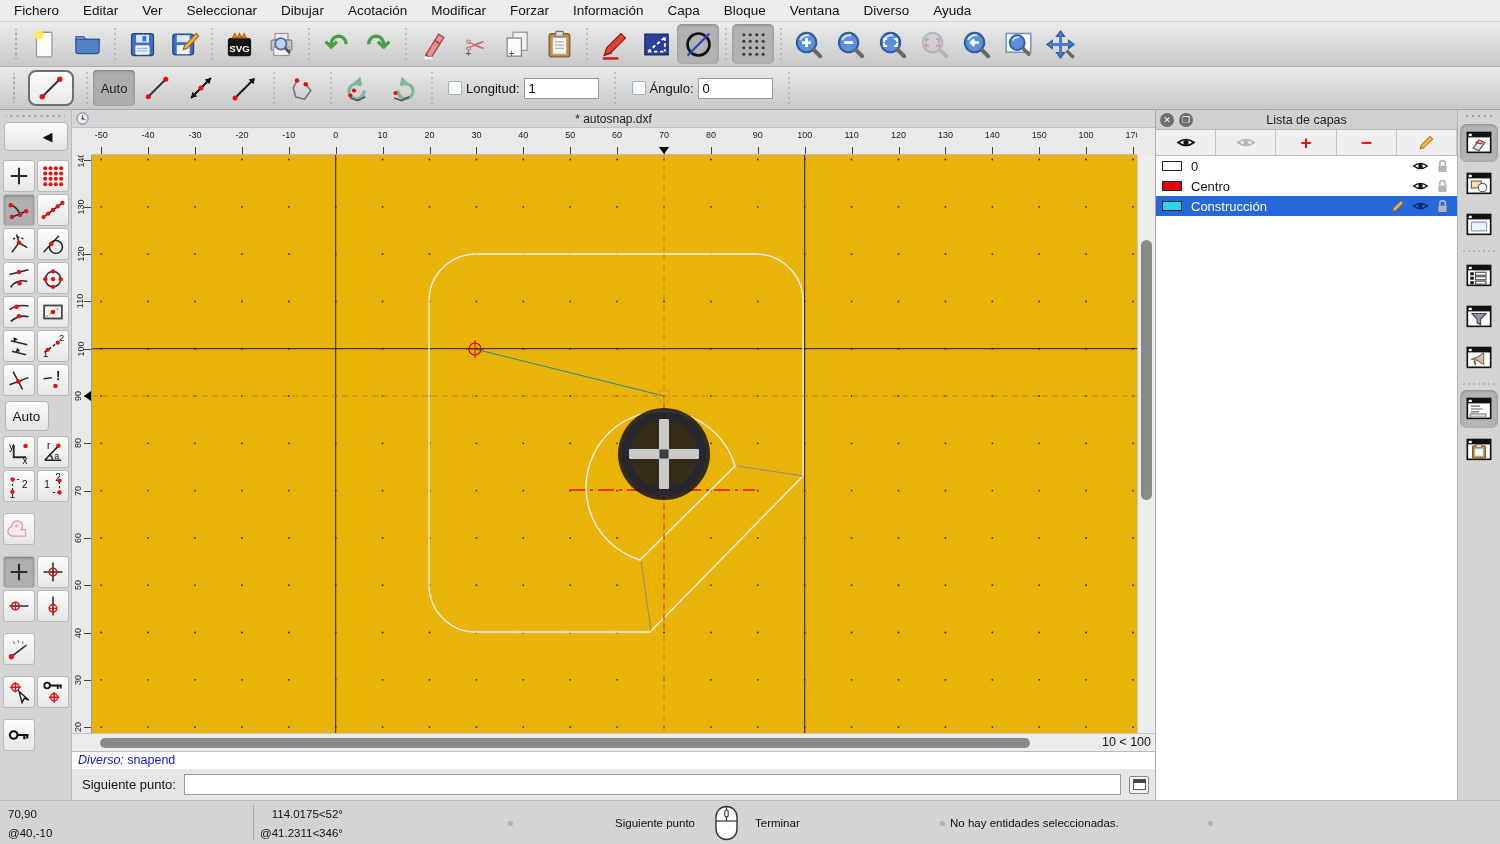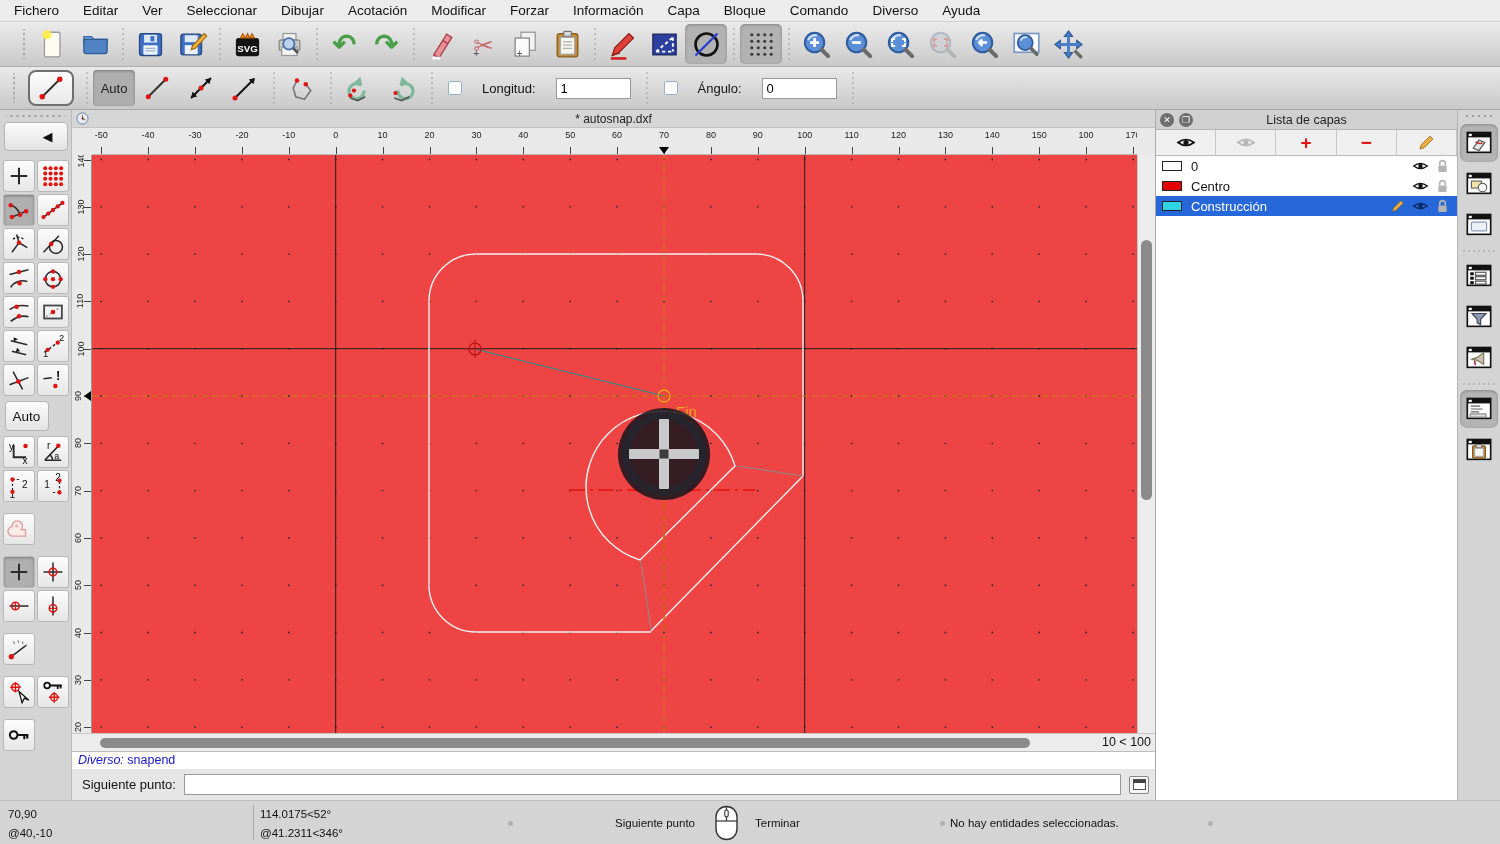--- a/index.html
+++ b/index.html
@@ -7,42 +7,42 @@
   body { font-family:"Liberation Sans", sans-serif; background:#d4d4d4; color:#111; }
   .app { position:relative; width:1500px; height:844px; }
 
   
   .menubar { height:22px; background:#ececec; border-bottom:1px solid #d2d2d2;
     display:flex; align-items:center; padding-left:14px; gap:24px; font-size:13.5px; }
   .menubar span { cursor:default; }
 
   
   .toolbar-main { height:45px; background:linear-gradient(#ebebeb,#c9c9c9);
-    border-bottom:1px solid #b0b0b0; display:flex; align-items:center; padding-left:16px; }
+    border-bottom:1px solid #b0b0b0; display:flex; align-items:center; padding-left:8px; }
   .tb-handle { width:8px; height:30px; margin:0 4px;
     background-image:radial-gradient(circle,#9a9a9a 1px,transparent 1.2px);
     background-size:4px 5px; background-position:center; background-repeat:repeat-y; }
   .tb-sep { width:7px; height:34px; margin:0 3px;
     background-image:radial-gradient(circle,#9a9a9a 0.9px,transparent 1px);
     background-size:4px 5px; background-position:center; background-repeat:repeat-y; }
   .tb-btn { width:42px; height:40px; display:flex; align-items:center; justify-content:center;
     border-radius:5px; }
   .tb-btn svg { width:31px; height:31px; }
   .tb-btn.pressed { background:#b2b2b2; box-shadow:inset 0 1px 3px rgba(0,0,0,.25); }
 
   .toolbar-line { height:43px; background:linear-gradient(#e9e9e9,#c9c9c9);
     border-bottom:1px solid #a8a8a8; display:flex; align-items:center; padding-left:6px; font-size:13px; }
   .tool-current { width:46px; height:36px; border:2.5px solid #6e6e6e; border-radius:8px;
     background:linear-gradient(#fdfdfd,#e8e8e8); display:flex; align-items:center; justify-content:center; margin:0 6px; }
   .tool-current svg { width:30px; height:30px; }
   .tl-btn { width:44px; height:36px; display:flex; align-items:center; justify-content:center; border-radius:4px; }
   .tl-btn svg { width:30px; height:30px; }
   .tl-auto { width:42px; height:36px; font-size:13px; display:flex; align-items:center; justify-content:center;
     border-radius:4px; background:#aeaeae; box-shadow:inset 0 1px 3px rgba(0,0,0,.3); color:#222; }
-  .tl-field { display:flex; align-items:center; gap:20px; margin:0 10px; }
+  .tl-field { display:flex; align-items:center; gap:4px; margin:0 10px; }
   .tl-check { width:14px; height:14px; background:#fff; border:1px solid #9ab0c8; border-radius:2px; }
   .tl-input { width:75px; height:21px; background:#fff; border:1px solid #999; font-size:13px; padding:0 4px;
     font-family:"Liberation Sans",sans-serif; }
 
   
   .workspace { position:absolute; top:110px; left:0; width:1500px; height:690px; display:flex; }
 
   
   .snapbar { width:72px; background:#d4d4d4; border-right:1px solid #bbb; padding-top:2px; }
   .snap-handle { height:8px; margin:0 6px 2px 6px;
@@ -73,21 +73,21 @@
   .hruler .tick { position:absolute; bottom:0; width:1px; height:7px; background:#444; }
   .hruler .marker { position:absolute; bottom:0; width:0; height:0; transform:translateX(-5px);
     border-left:5px solid transparent; border-right:5px solid transparent; border-top:7px solid #000; }
   .hr-corner2 { width:18px; background:#e9e9e9; }
   .doc-body { display:flex; height:578px; }
   .vruler { position:relative; width:20px; background:#e9e9e9; border-right:1px solid #999; overflow:hidden; }
   .vruler .lbl { position:absolute; left:1px; transform:translateY(-50%) rotate(-90deg); font-size:9px; color:#222; }
   .vruler .tick { position:absolute; right:0; height:1px; width:7px; background:#444; }
   .vruler .marker { position:absolute; right:0; width:0; height:0; transform:translateY(-5px);
     border-top:5px solid transparent; border-bottom:5px solid transparent; border-right:7px solid #000; }
-  .canvas-wrap { position:relative; width:1045px; height:578px; background:#ef4444; }
+  .canvas-wrap { position:relative; width:1045px; height:578px; background:#eab308; }
   .canvas-wrap svg { position:absolute; inset:0; }
   .vscroll { width:18px; background:#ececec; border-left:1px solid #c6c6c6; position:relative; }
   .vscroll .thumb { position:absolute; left:3px; width:11px; border-radius:6px; background:#8a8a8a; }
   .hscroll-row { height:18px; background:#ececec; border-top:1px solid #c6c6c6; position:relative; }
   .hscroll-row .thumb { position:absolute; top:4px; height:10px; border-radius:5px; background:#8a8a8a; }
   .grid-status { position:absolute; right:4px; top:1px; font-size:12.5px; color:#111; }
   .cmd-line { height:18px; background:#fff; border-top:1px solid #bbb; font-size:12.5px; color:#1414cc;
     padding:1px 0 0 6px; }
   .cmd-line .cmd-label { font-style:italic; }
   .prompt-row { height:31px; background:#e6e6e6; display:flex; align-items:center; padding:0 6px 0 10px; gap:8px; }
@@ -123,21 +123,21 @@
   .dock-btn.pressed { background:#b4b4b4; box-shadow:inset 0 1px 3px rgba(0,0,0,.25); }
   .dock-sep { height:7px; margin:2px 4px;
     background-image:radial-gradient(circle,#9a9a9a 0.9px,transparent 1.1px);
     background-size:5px 4px; background-repeat:repeat-x; background-position:center; }
 
   
   .statusbar { position:absolute; left:0; top:800px; width:1500px; height:44px; background:#d4d4d4;
     border-top:1px solid #bdbdbd; font-size:11.5px; }
   .sb-coords { position:absolute; left:8px; top:4px; line-height:19px; }
   .sb-sep { position:absolute; left:253px; top:4px; bottom:4px; width:1px; background:#aaa; }
-  .sb-coords2 { position:absolute; left:260px; top:4px; line-height:19px; }
+  .sb-coords2 { position:absolute; left:260px; top:4px; line-height:19px;text-align:right; }
   .sb-dot { position:absolute; width:5px; height:5px; border-radius:50%; background:#b2b2b2; top:20px; }
   .sb-left-label { position:absolute; right:805px; top:16px; }
   .sb-mouse { position:absolute; left:713px; top:4px; }
   .sb-right-label { position:absolute; left:755px; top:16px; }
   .sb-selection { position:absolute; left:950px; top:16px;text-align:right; }
 </style>
 </head>
 <body>
 
 <div class="app">
@@ -147,21 +147,21 @@
       <span>Editar</span>
       <span>Ver</span>
       <span>Seleccionar</span>
       <span>Dibujar</span>
       <span>Acotación</span>
       <span>Modificar</span>
       <span>Forzar</span>
       <span>Información</span>
       <span>Capa</span>
       <span>Bloque</span>
-      <span>Comando</span>
+      <span>Ventana</span>
       <span>Diverso</span>
       <span>Ayuda</span>
     </div>
 
   <div class="toolbar-main">
     <div class="tb-handle"></div>
     <span id="main-toolbar-items" style="display: flex; align-items: center;">
         <div class="tb-btn">
           <svg viewBox="0 0 24 24">
             <rect x="5" y="2.5" width="12" height="19" rx="1" fill="#fcfcf2" stroke="#9a9a9a"></rect>

